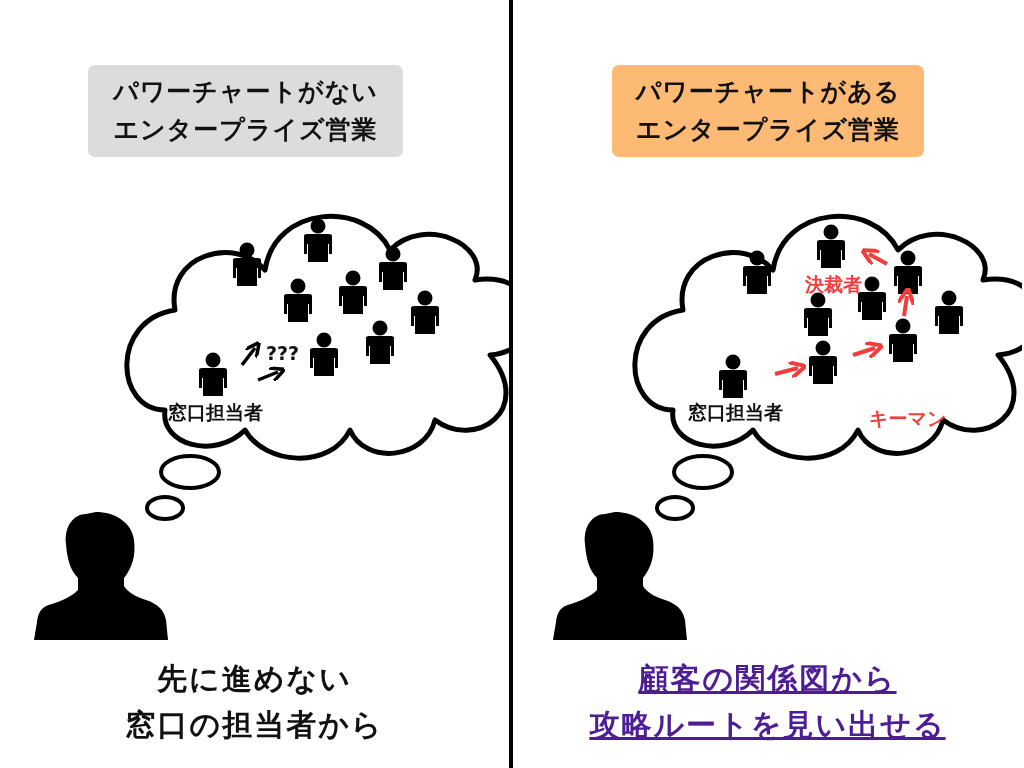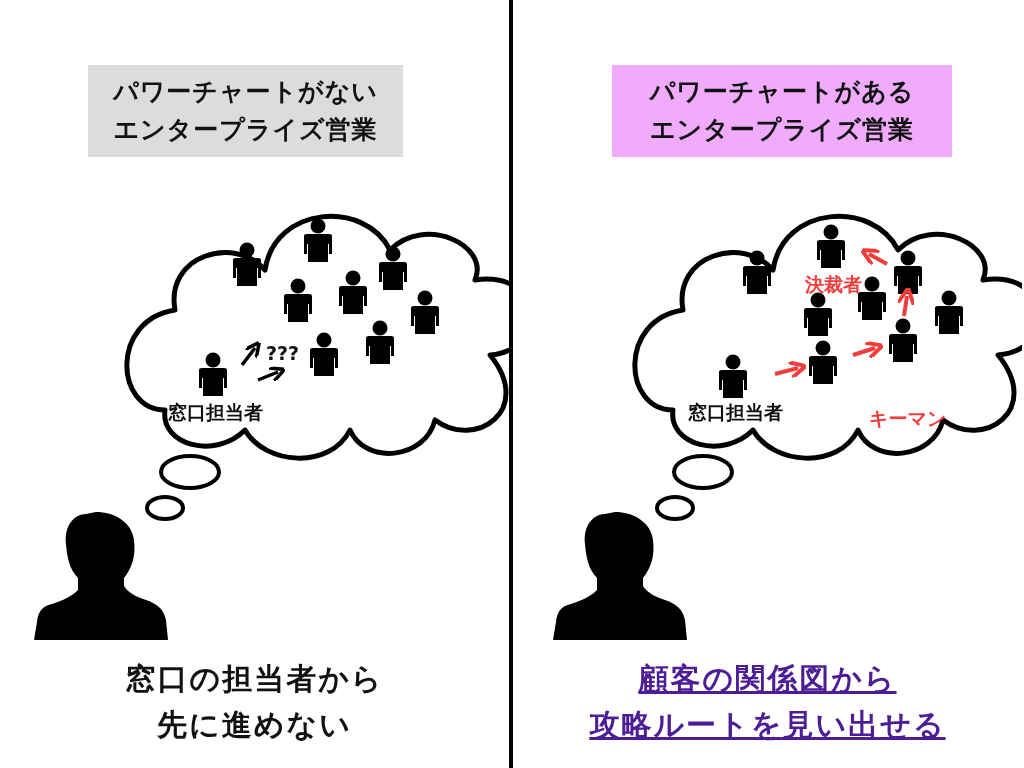--- a/index.html
+++ b/index.html
@@ -7,24 +7,24 @@
     width: 1024px; height: 768px; background: #ffffff; position: relative; overflow: hidden;
     font-family: "DejaVu Sans", "Liberation Sans", sans-serif;
   }
   .divider { position: absolute; left: 509px; top: 0; width: 4px; height: 768px; background: #000; }
   .panel { position: absolute; top: 0; width: 509px; height: 768px; }
   .panel.left { left: 0; }
   .panel.right { left: 513px; }
   .title-box {
     position: absolute; top: 65px; height: 92px;
     display: flex; flex-direction: column; align-items: center; justify-content: center;
-    font-weight: bold; font-size: 25px; line-height: 38px; color: #111; letter-spacing: 1px;
+    font-weight: bold; font-size: 25px; line-height: 38px; color: #111; letter-spacing: 1px; border-radius: 7px;
   }
   .left .title-box { left: 88px; width: 315px; background: #dcdcdc; }
-  .right .title-box { left: 99px; width: 340px; background: #f0abfc; }
+  .right .title-box { left: 99px; width: 312px; background: #fdba74; }
   svg.scene { position: absolute; left: 0; top: 0; width: 509px; height: 768px; }
   .caption {
     position: absolute; left: 0; width: 509px; text-align: center;
     font-weight: bold; font-size: 30px; line-height: 46px; letter-spacing: 2px;
   }
   .left .caption { top: 656px; color: #111; }
   .right .caption { top: 656px; color: #4c1d95; text-decoration: underline; }
   .lbl { position: absolute; font-weight: bold; font-size: 19px; white-space: nowrap; }
   .lbl.black { color: #111; }
   .lbl.red { color: #f23d3d; }
@@ -99,22 +99,22 @@
 
     <g transform="translate(34,492)">
       <use href="#silhouette"></use>
     </g>
   </svg>
 
   <div class="lbl black" style="left:266px;top:342px;">???</div>
   <div class="lbl black" style="left:168px;top:400px;">窓口担当者</div>
 
   <div class="caption">
+    <div>先に進めない</div>
     <div>窓口の担当者から</div>
-    <div>先に進めない</div>
   </div>
 </div>
 
 <div class="divider"></div>
 
 <div class="panel right">
   <div class="title-box">
     <div>パワーチャートがある</div>
     <div>エンタープライズ営業</div>
   </div>

